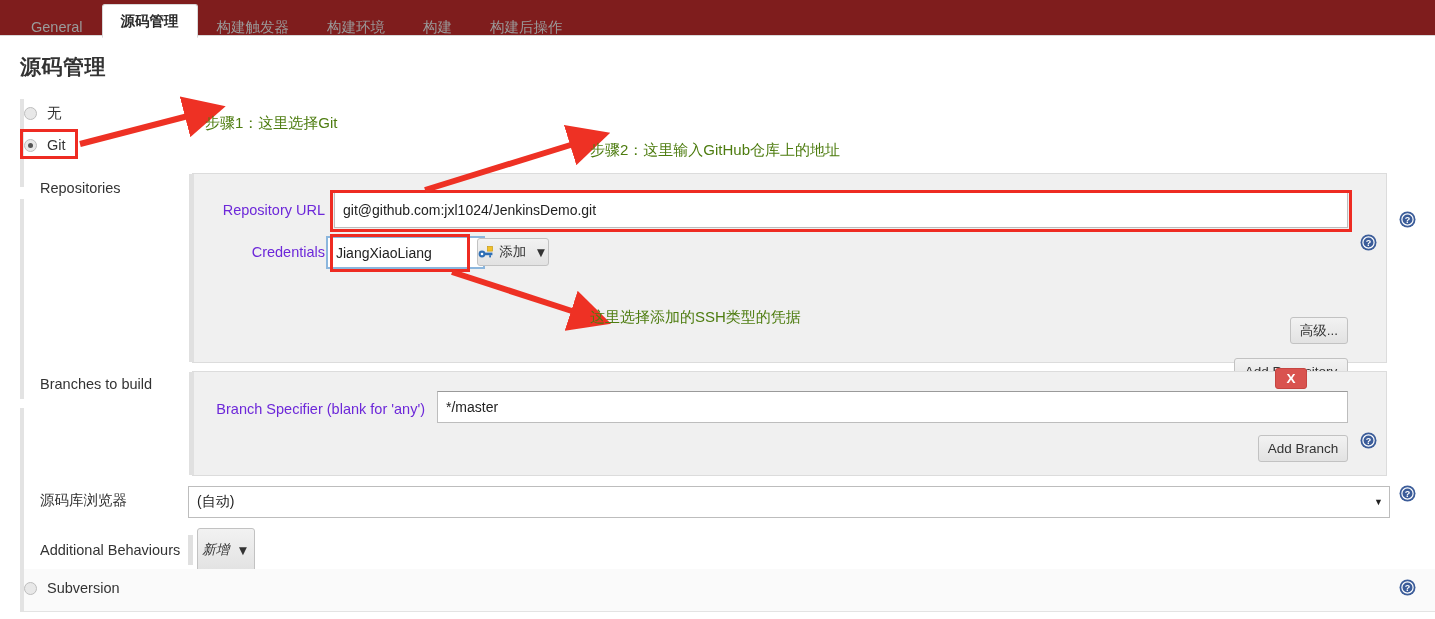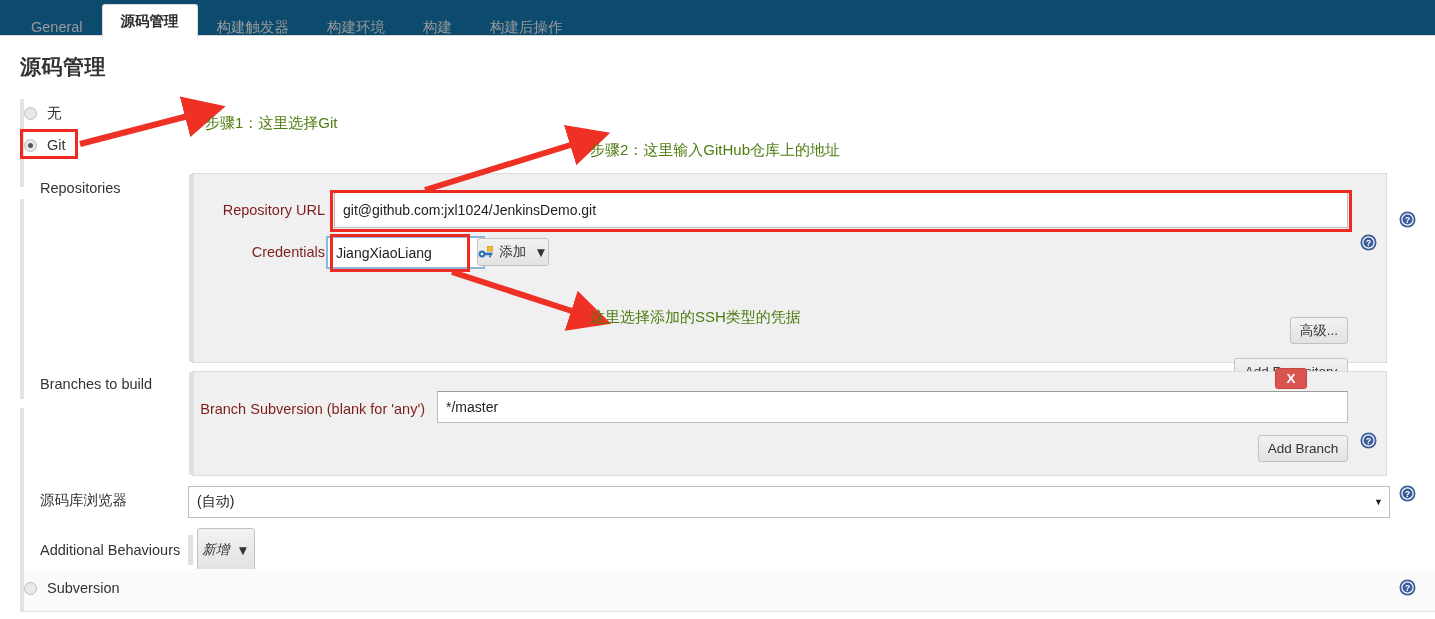--- a/index.html
+++ b/index.html
@@ -13,21 +13,21 @@
   #page {
     position: relative;
     width: 1435px; height: 619px;
     background: #ffffff;
   }
 
   
   .tabbar {
     position: absolute; left: 0; top: 0;
     width: 1435px; height: 36px;
-    background: #0c4a6e;
+    background: #7f1d1d;
     border-bottom: 1px solid #d8d8d8;
   }
   .tabbar-inner {
     position: absolute; left: 12px; top: 0;
     height: 36px;
     display: flex; align-items: flex-end;
   }
   .tab {
     height: 30px;
     padding: 0 18px;
@@ -94,21 +94,21 @@
   .block-rail {
     position: absolute;
     width: 5px; background: #e0e0e0;
   }
   .section-label {
     position: absolute;
     font-size: 14.5px; color: #333; white-space: nowrap;
   }
   .field-label {
     position: absolute;
-    font-size: 14.5px; color: #7f1d1d;
+    font-size: 14.5px; color: #6d28d9;
     white-space: nowrap;
     text-align: right;
   }
 
   input.text, .select-box {
     position: absolute;
     background: #ffffff;
     border: 1px solid #bdbdbd;
     font-size: 14px;
     color: #222;
@@ -271,21 +271,21 @@
 
     <div class="rail" style="top:372px; height:105px;"></div>
     <div class="section-label" style="left:40px; top:340px;">Branches to build</div>
 
     <div class="block" style="left:192px; top:335px; width:1195px; height:105px;">
       <div class="block-rail" style="left:-4px; top:0; height:103px;"></div>
     </div>
 
     <div class="btn-red" style="left:1275px; top:332px; width:32px; height:21px;">X</div>
 
-    <div class="field-label" style="left:100px; top:365px; width:325px;">Branch Subversion (blank for 'any')</div>
+    <div class="field-label" style="left:100px; top:365px; width:325px;">Branch Specifier (blank for 'any')</div>
     <input class="text" style="left: 437px; top: 355px; width: 911px; height: 32px;" value="*/master">
 
     <div class="help" style="left:1360px; top:396px;">
       <svg width="17" height="17" viewBox="0 0 17 17">
         <circle cx="8.5" cy="8.5" r="8" fill="#3b5c99"></circle>
         <circle cx="8.5" cy="8.5" r="5.6" fill="none" stroke="#ffffff" stroke-width="1.2"></circle>
         <text x="8.5" y="12.2" font-size="9" fill="#ffffff" text-anchor="middle" font-family="Liberation Sans, sans-serif" font-weight="bold">?</text>
       </svg>
     </div>
 

